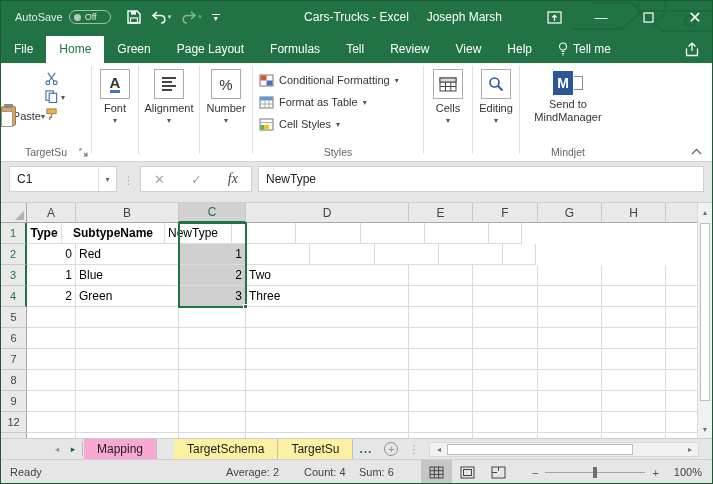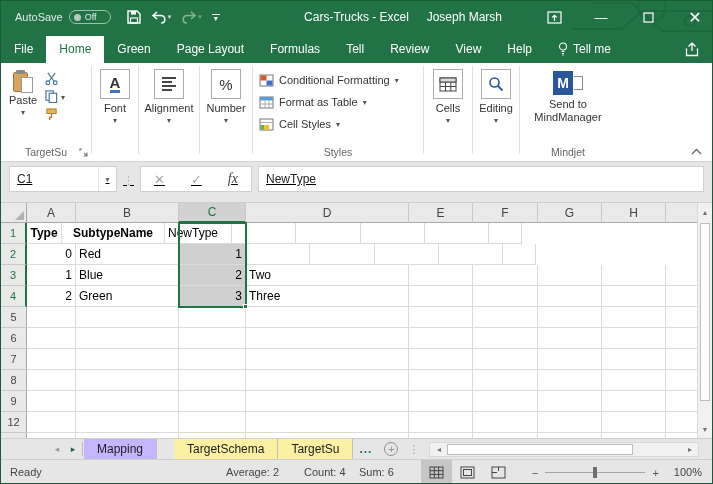--- a/index.html
+++ b/index.html
@@ -32,21 +32,21 @@
   
   .ribbon{height:99px;background:#fff;border-bottom:1px solid #D5D2CF;display:flex;flex:0 0 99px;position:relative;font-size:11px;color:#333;}
   .rgroup{position:relative;height:100%;padding-top:3px;}
   .rsep{width:1px;background:#E1DFDD;height:88px;margin-top:3px;flex:0 0 1px;}
   .glabel{position:absolute;bottom:3px;left:0;right:0;text-align:center;font-size:10.5px;color:#666;}
   .launcher{position:absolute;bottom:4px;right:3px;}
   .bigbtn{display:flex;flex-direction:column;align-items:center;width:100%;}
   .icobox{width:30px;height:30px;border:1px solid #ABABAB;background:#fff;display:flex;align-items:center;justify-content:center;margin:3px auto 3px;}
   .ddarrow{font-size:8px;color:#555;margin-top:2px;}
   .g-clip{width:90px;display:flex;}
-  .paste-col{width:44px;display:flex;flex-direction:column;align-items:center;padding-top:4px;}
+  .paste-col{width:44px;display:flex;flex-direction:row;align-items:center;padding-top:4px;}
   .clip-ico{position:relative;width:20px;height:24px;}
   .clip-body{position:absolute;left:0;top:2px;width:15px;height:20px;background:#D8A35F;border:1px solid #A97B3E;border-radius:2px;}
   .clip-top{position:absolute;left:3px;top:0;width:9px;height:4px;background:#8A8A8A;border-radius:1px;}
   .clip-page{position:absolute;right:0;top:7px;width:12px;height:16px;background:#fff;border:1px solid #9a9a9a;}
   .mini-col{display:flex;flex-direction:column;gap:5px;padding-top:6px;align-items:flex-start;}
   .mini{display:flex;align-items:center;gap:3px;}
   .g-one{width:46px;}
   .g-align{width:60px;}
   .g-num{width:52px;}
   .alines{width:14px;}
@@ -55,21 +55,21 @@
   .stylerow{display:flex;align-items:center;gap:5px;height:22px;padding-left:6px;white-space:nowrap;}
   .g-cells{width:48px;}
   .g-edit{width:46px;}
   .g-mind{width:96px;}
   .mindico{width:30px;height:24px;margin:5px auto 3px;position:relative;}
   .mind-m{position:absolute;left:0;top:0;width:20px;height:24px;background:#2B579A;color:#fff;font-weight:bold;font-size:14px;display:flex;align-items:center;justify-content:center;}
   .mind-org{position:absolute;right:0;top:5px;width:9px;height:14px;border:1px solid #8a8a8a;border-left:none;}
   .mind-lbl{text-align:center;line-height:13px;}
   .collapse{position:absolute;right:10px;bottom:6px;color:#666;}
   
-  .fbar{height:41px;background:#E6E6E6;flex:0 0 41px;display:flex;align-items:flex-start;padding:4px 8px 4px;gap:6px;border-bottom:1px solid #CFCFCF;text-decoration:underline;}
+  .fbar{height:41px;background:#E6E6E6;flex:0 0 41px;display:flex;align-items:flex-start;padding:4px 8px 4px;gap:6px;border-bottom:1px solid #CFCFCF;}
   .namebox{width:108px;height:26px;background:#fff;border:1px solid #D0D0D0;display:flex;align-items:center;font-size:12px;color:#222;}
   .namebox .val{padding-left:7px;flex:1;}
   .namebox .nb-dd{width:18px;height:100%;display:flex;align-items:center;justify-content:center;color:#666;font-size:8px;border-left:1px solid #E4E4E4;}
   .fdots{color:#A0A0A0;font-size:11px;align-self:center;margin-top:-4px;}
   .fxbox{width:112px;height:26px;background:#fff;border:1px solid #D0D0D0;display:flex;align-items:center;justify-content:space-around;color:#A6A6A6;font-size:13px;}
   .fxbox .fx{font-family:"Liberation Serif",serif;font-style:italic;color:#444;font-size:14px;}
   .finput{flex:1;height:26px;background:#fff;border:1px solid #D0D0D0;display:flex;align-items:center;padding-left:7px;font-size:12px;color:#222;}
   
   .sheet{height:235px;flex:0 0 235px;position:relative;background:#fff;overflow:hidden;}
   .chrow{display:flex;height:20px;}
@@ -560,21 +560,21 @@
       <div class="vs-btn vs-down">▼</div>
     </div>
   </div>
 
   <div class="tabstrip">
     <div style="width:48px;"></div>
     <div class="nav-arrow">◂</div>
     <div class="nav-arrow on">▸</div>
     <div class="ts-div"></div>
     <div id="sheet-tabs" style="display:flex;">
-        <div class="stab" style="background: #c4b5fd; font-weight: normal;">Mapping</div>
+        <div class="stab" style="background: #f9a8d4; font-weight: normal;">Mapping</div>
         <div class="stab" style="background: rgb(252, 241, 162); margin-left: 17px;">TargetSchema</div>
         <div class="stab" style="background: rgb(252, 241, 162);">TargetSu</div>
       </div>
     <div class="ts-more">...</div>
     <div class="addsheet">+</div>
     <div class="ts-dots">⋮</div>
     <div class="hscroll">
       <div class="hs-btn">◂</div>
       <div class="hs-thumb"></div>
       <div class="hs-track"></div>

